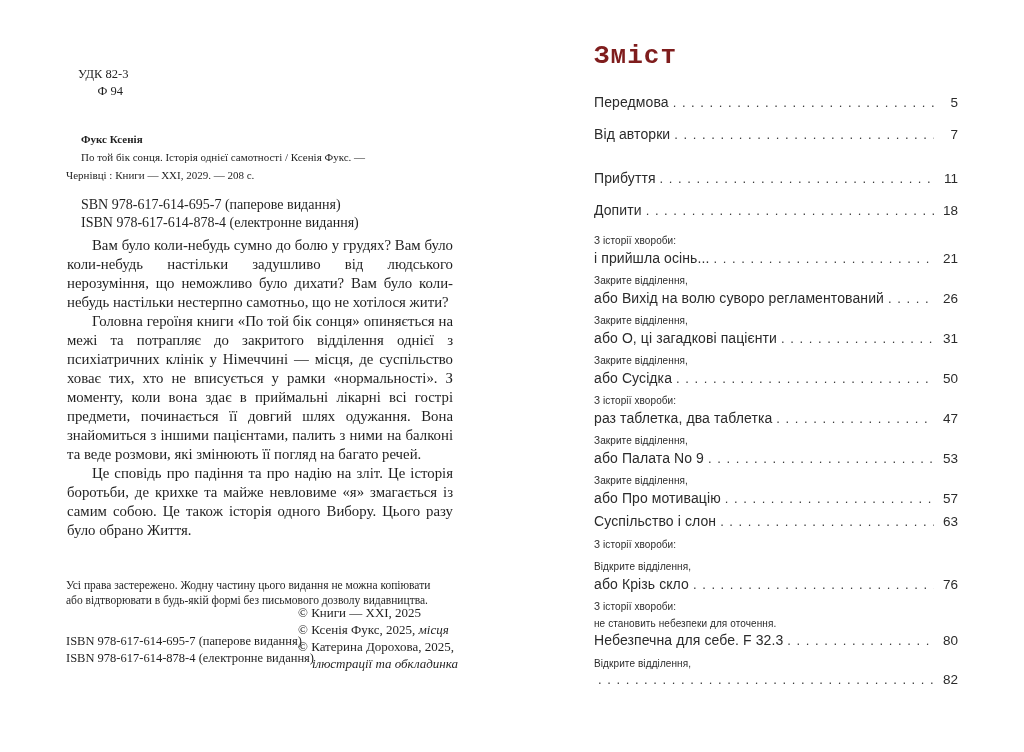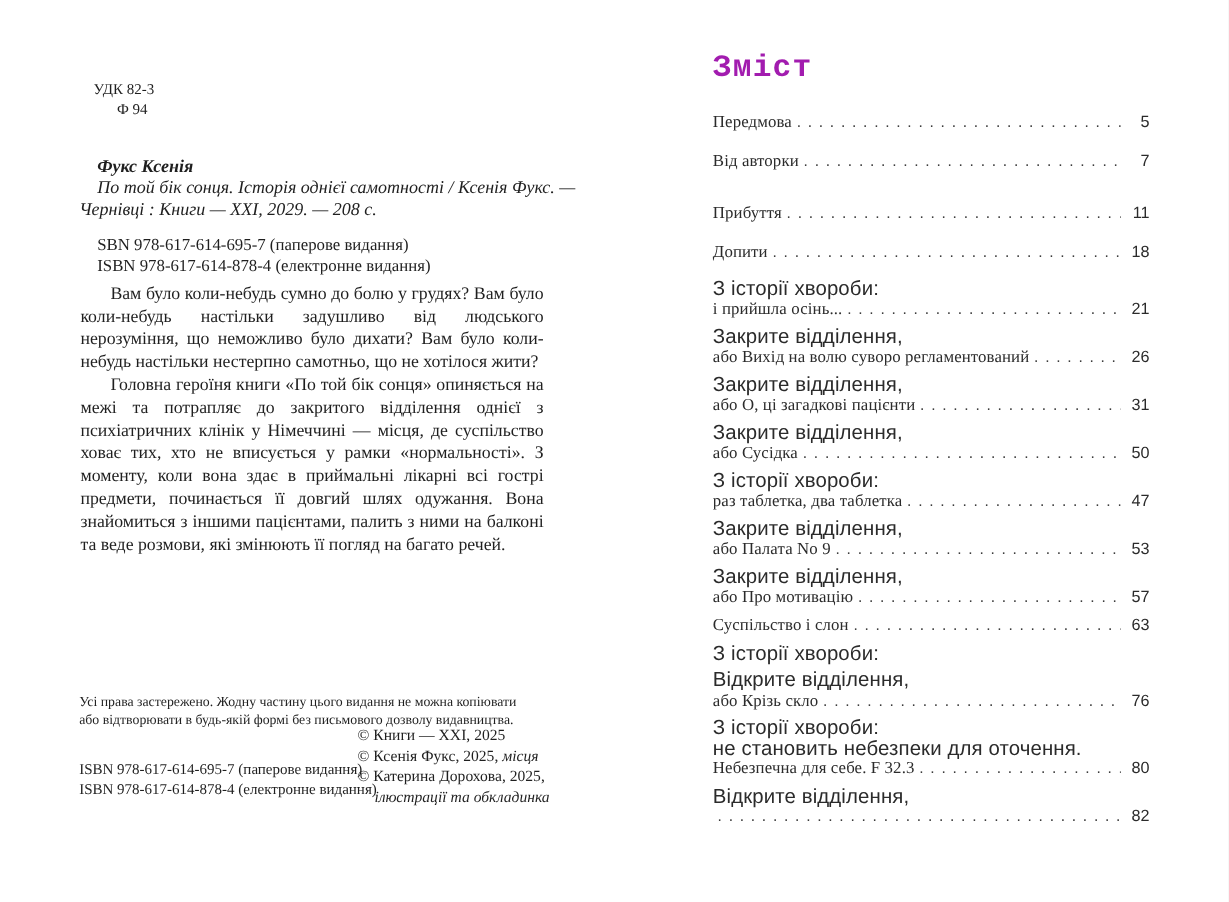--- a/index.html
+++ b/index.html
@@ -5,45 +5,45 @@
   html,body{margin:0;padding:0;background:#e8e8e8;}
   .spread{
     position:relative;width:1024px;height:752px;background:#ffffff;
     overflow:hidden;color:#1f1f1f;
   }
   
   .left-page{position:absolute;left:0;top:0;width:512px;height:752px;
     font-family:"Liberation Serif",serif;}
   .udc{position:absolute;left:78px;top:66px;font-size:12.5px;line-height:17px;}
   .udc .l2{padding-left:14px;text-align:center;}
-  .bib{position:absolute;left:66px;top:130px;font-size:15px;line-height:18px;font-style:italic;}
+  .bib{position:absolute;left:66px;top:130px;font-size:11px;line-height:18px;}
   .bib .head{font-weight:bold;padding-left:15px;}
   .bib .ind{padding-left:15px;text-align:right;}
   .isbn-top{position:absolute;left:81px;top:196px;font-size:14px;line-height:18px;}
   .annotation{position:absolute;left:67px;top:236px;width:386px;
     font-size:14.8px;line-height:19px;text-align:justify;}
   .annotation p{margin:0;text-indent:25px;}
   .rights{position:absolute;left:66px;top:566px;width:380px;
     font-size:11.5px;line-height:15.5px;}
   .colophon{position:absolute;left:298px;top:604px;font-size:13px;line-height:17px;}
   .colophon .it{font-style:italic;}
   .colophon .ind{padding-left:14px;}
   .isbn-bottom{position:absolute;left:66px;top:633px;font-size:12.5px;line-height:17px;}
   
   .right-page{position:absolute;left:594px;top:42px;width:364px;
     font-family:"Liberation Sans",sans-serif;color:#2b2b2b;}
   .toc-title{font-family:"Liberation Mono",monospace;font-weight:bold;
-    font-size:26px;line-height:28px;letter-spacing:1px;color:#a21caf;margin:0 0 24px 0;}
+    font-size:26px;line-height:28px;letter-spacing:1px;color:#7f1d1d;margin:0 0 24px 0;}
   .toc-list{margin:0;}
   .entry{margin:0 0 6px 0;}
   .entry.sp{margin-bottom:14px;}
   .entry.sect{margin-top:27px;}
-  .pre{font-size:17px;line-height:16.5px;letter-spacing:.1px;}
+  .pre{font-size:10px;line-height:16.5px;letter-spacing:.1px;}
   .row{display:flex;align-items:baseline;font-size:14px;line-height:16.5px;}
-  .lbl{white-space:nowrap;letter-spacing:.1px;font-family:Liberation Serif, serif;}
+  .lbl{white-space:nowrap;letter-spacing:.1px;}
   .dots{flex:1 1 auto;overflow:hidden;white-space:nowrap;color:#3c3c3c;
     margin:0 4px;font-size:13px;}
   .dots::after{content:". . . . . . . . . . . . . . . . . . . . . . . . . . . . . . . . . . . . . . . . . . . . . . . . . . . . . . . .";letter-spacing:1px;}
   .num{flex:0 0 auto;min-width:20px;text-align:right;font-size:13.5px;color:#2b2b2b;}
 </style>
 </head>
 <body>
 
 <div class="spread">
 
@@ -61,20 +61,21 @@
     </div>
 
     <div class="isbn-top">
       <div>SBN 978-617-614-695-7 (паперове видання)</div>
       <div>ISBN 978-617-614-878-4 (електронне видання)</div>
     </div>
 
     <div class="annotation">
       <p>Вам було коли-небудь сумно до болю у грудях? Вам було коли-небудь настільки задушливо від людського нерозуміння, що неможливо було дихати? Вам було коли-небудь настільки нестерпно самотньо, що не хотілося жити?</p>
       <p>Головна героїня книги «По той бік сонця» опиняється на межі та потрапляє до закритого відділення однієї з психіатричних клінік у Німеччині — місця, де суспільство ховає тих, хто не вписується у рамки «нормальності». З моменту, коли вона здає в приймальні лікарні всі гострі предмети, починається її довгий шлях одужання. Вона знайомиться з іншими пацієнтами, палить з ними на балконі та веде розмови, які змінюють її погляд на багато речей.</p>
+      <p>Це сповідь про падіння та про надію на зліт. Це історія боротьби, де крихке та майже невловиме «я» змагається із самим собою. Це також історія одного Вибору. Цього разу було обрано Життя.</p>
     </div>
 
     <p class="rights">Усі права застережено. Жодну частину цього видання не можна копіювати або відтворювати в будь-якій формі без письмового дозволу видавництва.</p>
 
     <div class="colophon">
       <div>© Книги — XXI, 2025</div>
       <div><span>© Ксенія Фукс, 2025, </span><span class="it">місця</span></div>
       <div>© Катерина Дорохова, 2025,</div>
       <div class="it ind">ілюстрації та обкладинка</div>
     </div>

